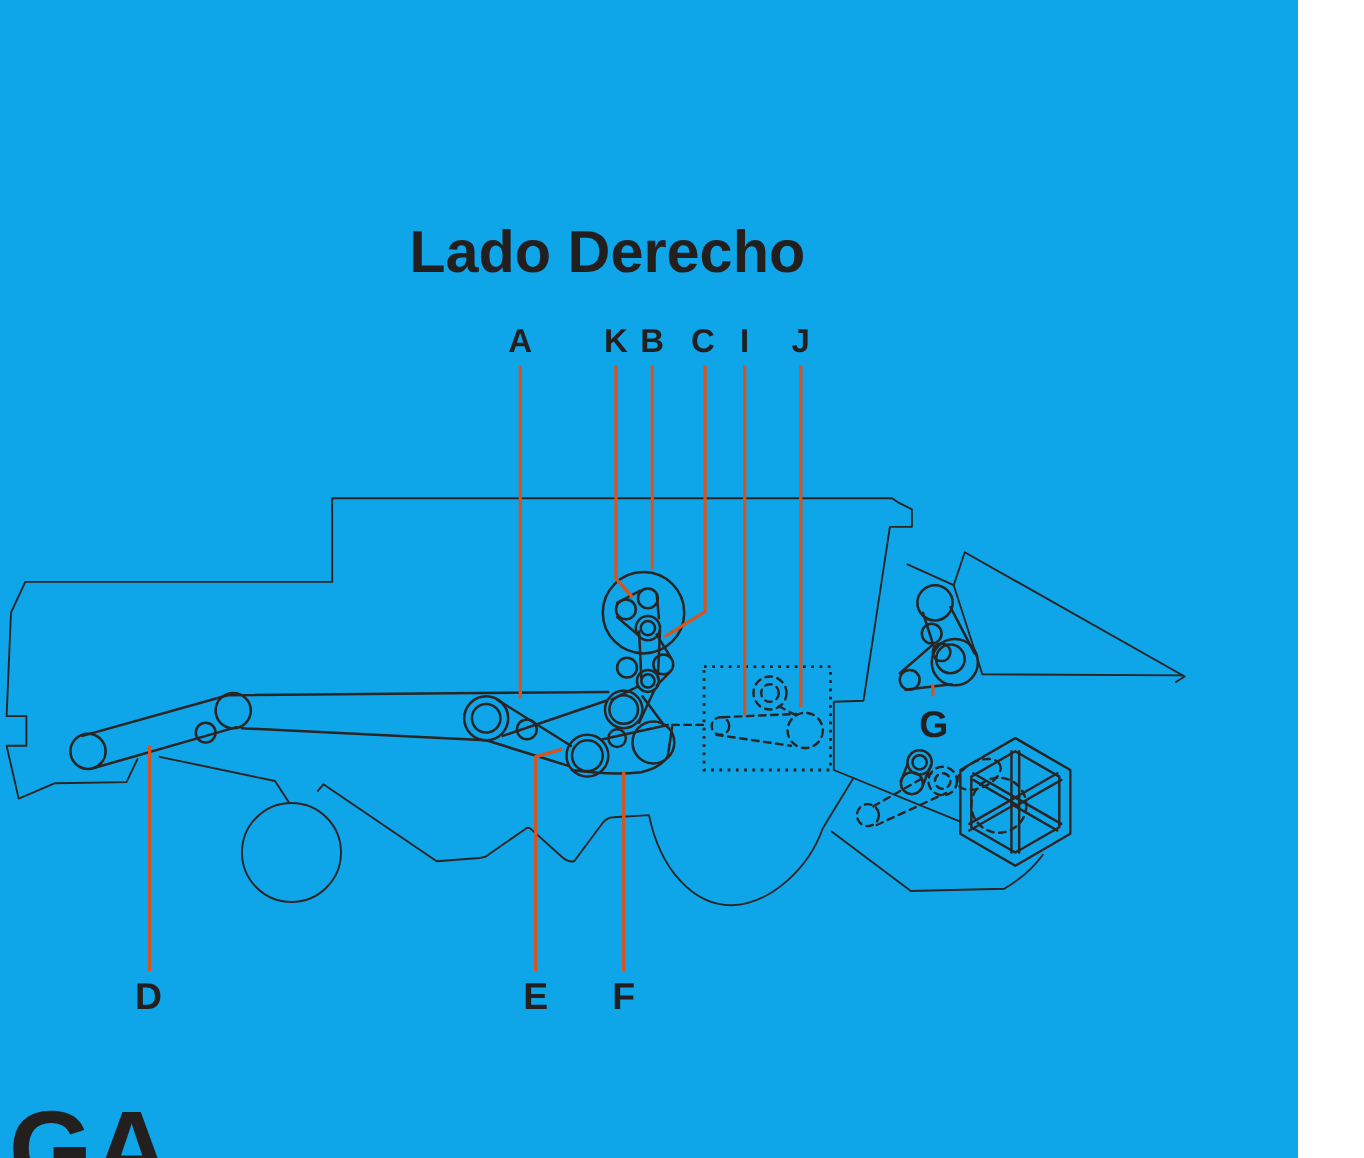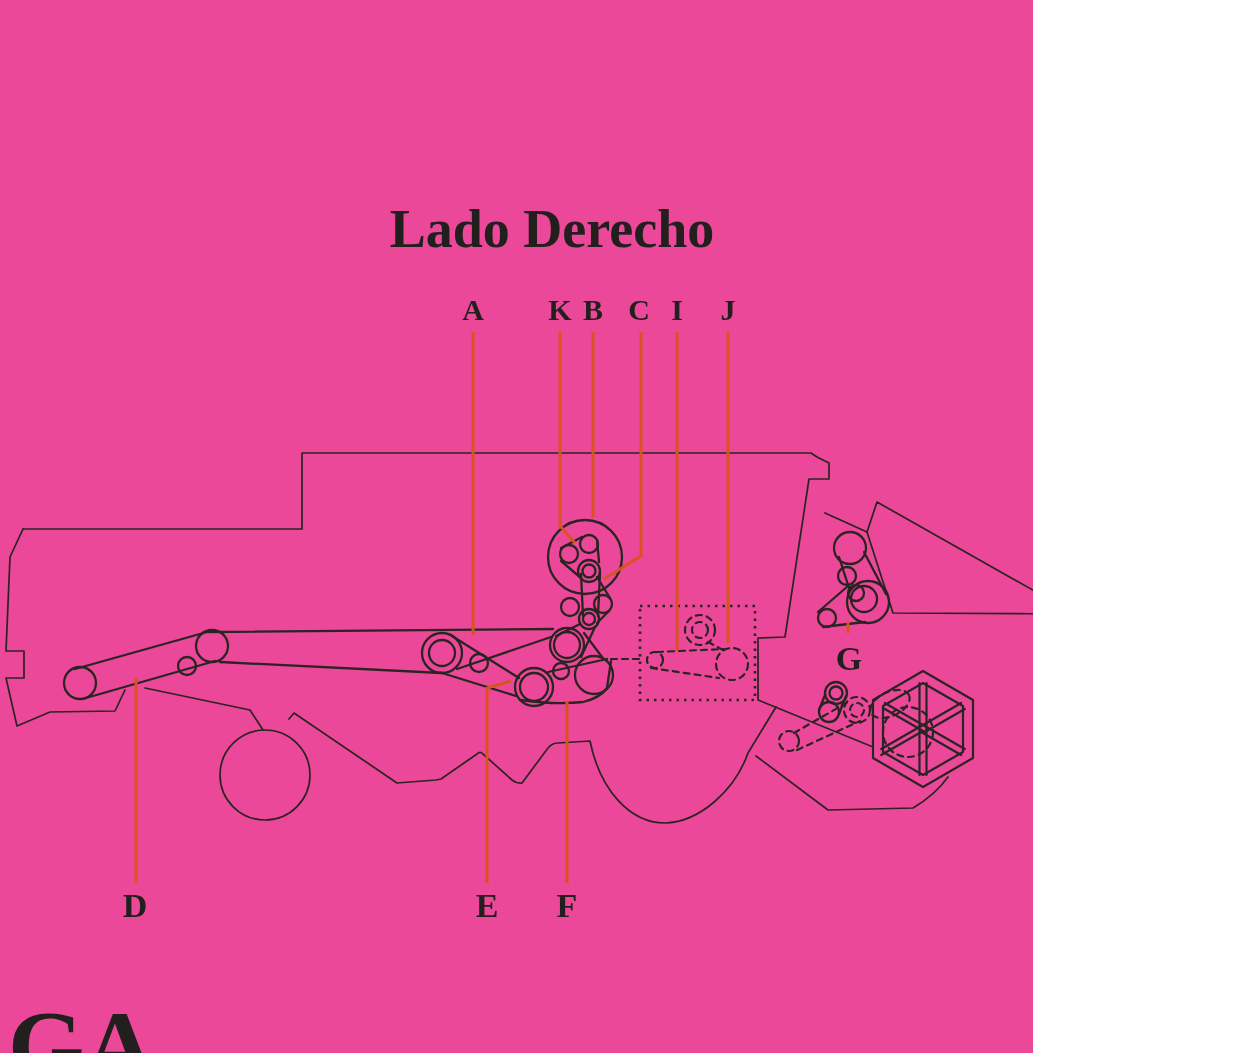--- a/index.html
+++ b/index.html
@@ -1,21 +1,21 @@
 <!DOCTYPE html>
 <html><head>
 <meta charset="utf-8">
 <style>
   html,body{margin:0;padding:0;background:#ffffff;}
   #stage{
     position:relative;
-    width:1033px;height:1053px;
-    background:#ec4899;
+    width:1180px;height:1053px;
+    background:#0ea5e9;
     overflow:hidden;
-    font-family:Liberation Serif, serif;
+    font-family:Liberation Sans, sans-serif;
   }
   svg{position:absolute;left:0;top:0;}
   text{fill:#231f1e;}
   .title{font-size:54px;font-weight:bold;}
   .callout-top{font-size:30px;font-weight:bold;}
   .callout-bot{font-size:34px;font-weight:bold;}
   .pagecode{font-size:98px;font-weight:bold;}
   .outline{stroke:#2a2422;stroke-width:1.7;fill:none;stroke-linejoin:round;stroke-linecap:round;}
   .belt{stroke:#2a2422;stroke-width:2.3;fill:none;stroke-linecap:round;stroke-linejoin:round;}
   .pulley{stroke:#2a2422;stroke-width:2.3;fill:none;}

